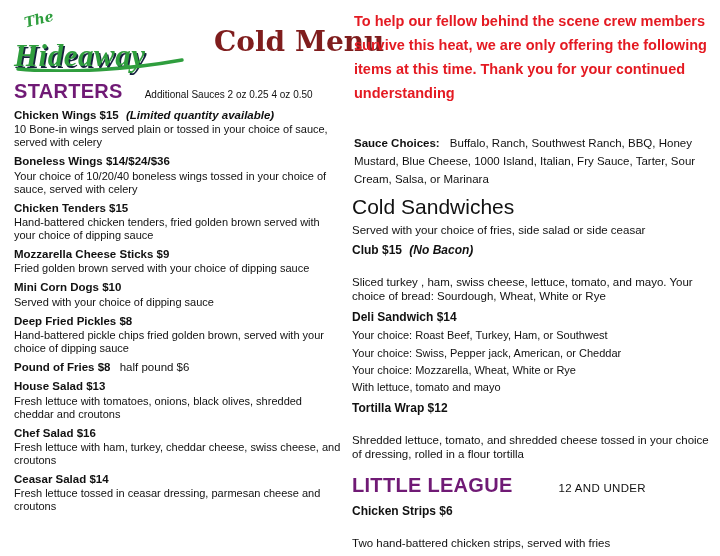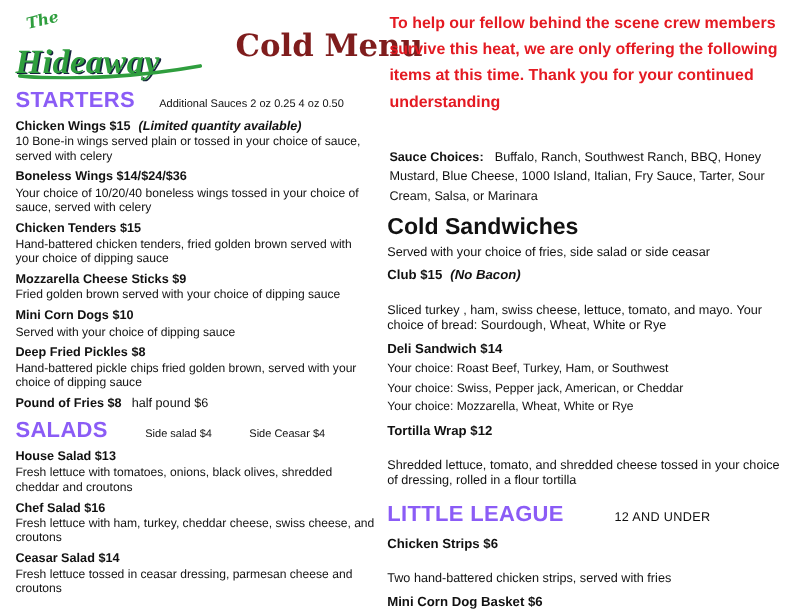--- a/index.html
+++ b/index.html
@@ -30,42 +30,42 @@
   }
   .logo-swoosh { position:absolute; left:0; bottom:0; width:172px; height:14px; }
   .menu-title {
     font-family:"DejaVu Serif", serif; font-weight:bold; font-size:28px;
     color:#7f1d1d; margin-left:22px; white-space:nowrap;
   }
 
   
   .section-head-row { display:flex; align-items:baseline; margin-top:6px; }
   .section-heading {
-    font-size:20px; font-weight:bold; color:#8b5cf6; letter-spacing:0.3px;
+    font-size:20px; font-weight:bold; color:#701a75; letter-spacing:0.3px;
     white-space:nowrap;
   }
   .section-note { font-size:10px; color:#111; margin-left:22px; white-space:nowrap; }
   .salads-row .section-note { margin-left:34px; }
 
   
   .item { margin-top:5px; }
   .item-name { font-size:11.5px; font-weight:bold; line-height:1.25; }
   .tag-italic { font-style:italic; font-weight:bold; margin-left:4px; }
   .tag-plain  { font-weight:normal; margin-left:6px; }
   .item-desc  { font-size:11px; line-height:1.18; margin-top:1px; color:#111; }
   .desc-line  { font-size:11px; line-height:1.2; margin-top:4px; color:#111; }
 
   
   .notice {
     font-size:14.5px; font-weight:bold; line-height:1.65;
     color:var(--notice-red, #e41a22); margin:4px 0 28px 2px;
   }
   .sauces { font-size:11.5px; line-height:1.6; margin:2px 0 6px 2px; }
   .sauces .bold { font-weight:bold; margin-right:7px; }
-  .cs-heading { font-size:21px; font-weight:bold; margin-top:4px; }
+  .cs-heading { font-size:21px; font-weight:normal; margin-top:4px; }
   .intro { font-size:11.5px; margin-top:5px; }
   .right .item { margin-top:7px; }
   .right .item-name { font-size:12px; }
   .right .item-desc { font-size:11.5px; line-height:1.2; margin-top:18px; }
   .ll-head { margin-top:12px; }
   .ll-head .section-note { margin-left:46px; font-size:11.5px; letter-spacing:0.3px; }
 </style>
 </head>
 <body>
 
@@ -135,25 +135,20 @@
 
       <div class="item">
         <div class="item-name">
           <span>Pound of Fries $8</span>
           <span class="tag-plain">half pound $6</span>
         </div>
       </div>
     </div>
 
     <div class="section">
-      <div class="section-head-row salads-row">
-        <span class="section-heading">SALADS</span>
-        <span class="section-note">Side salad $4</span>
-        <span class="section-note">Side Ceasar $4</span>
-      </div>
 
       <div class="item">
         <div class="item-name">
           <span>House Salad $13</span>
         </div>
         <div class="item-desc">Fresh lettuce with tomatoes, onions, black olives, shredded cheddar and croutons</div>
       </div>
 
       <div class="item">
         <div class="item-name">
@@ -193,20 +188,21 @@
         <div class="item-desc">Sliced turkey , ham, swiss cheese, lettuce, tomato, and mayo. Your choice of bread: Sourdough, Wheat, White or Rye</div>
       </div>
 
       <div class="item">
         <div class="item-name">
           <span>Deli Sandwich $14</span>
         </div>
         <div class="desc-line">Your choice: Roast Beef, Turkey, Ham, or Southwest</div>
         <div class="desc-line">Your choice: Swiss, Pepper jack, American, or Cheddar</div>
         <div class="desc-line">Your choice: Mozzarella, Wheat, White or Rye</div>
+        <div class="desc-line">With lettuce, tomato and mayo</div>
       </div>
 
       <div class="item">
         <div class="item-name">
           <span>Tortilla Wrap $12</span>
         </div>
         <div class="item-desc">Shredded lettuce, tomato, and shredded cheese tossed in your choice of dressing, rolled in a flour tortilla</div>
       </div>
     </div>
 

